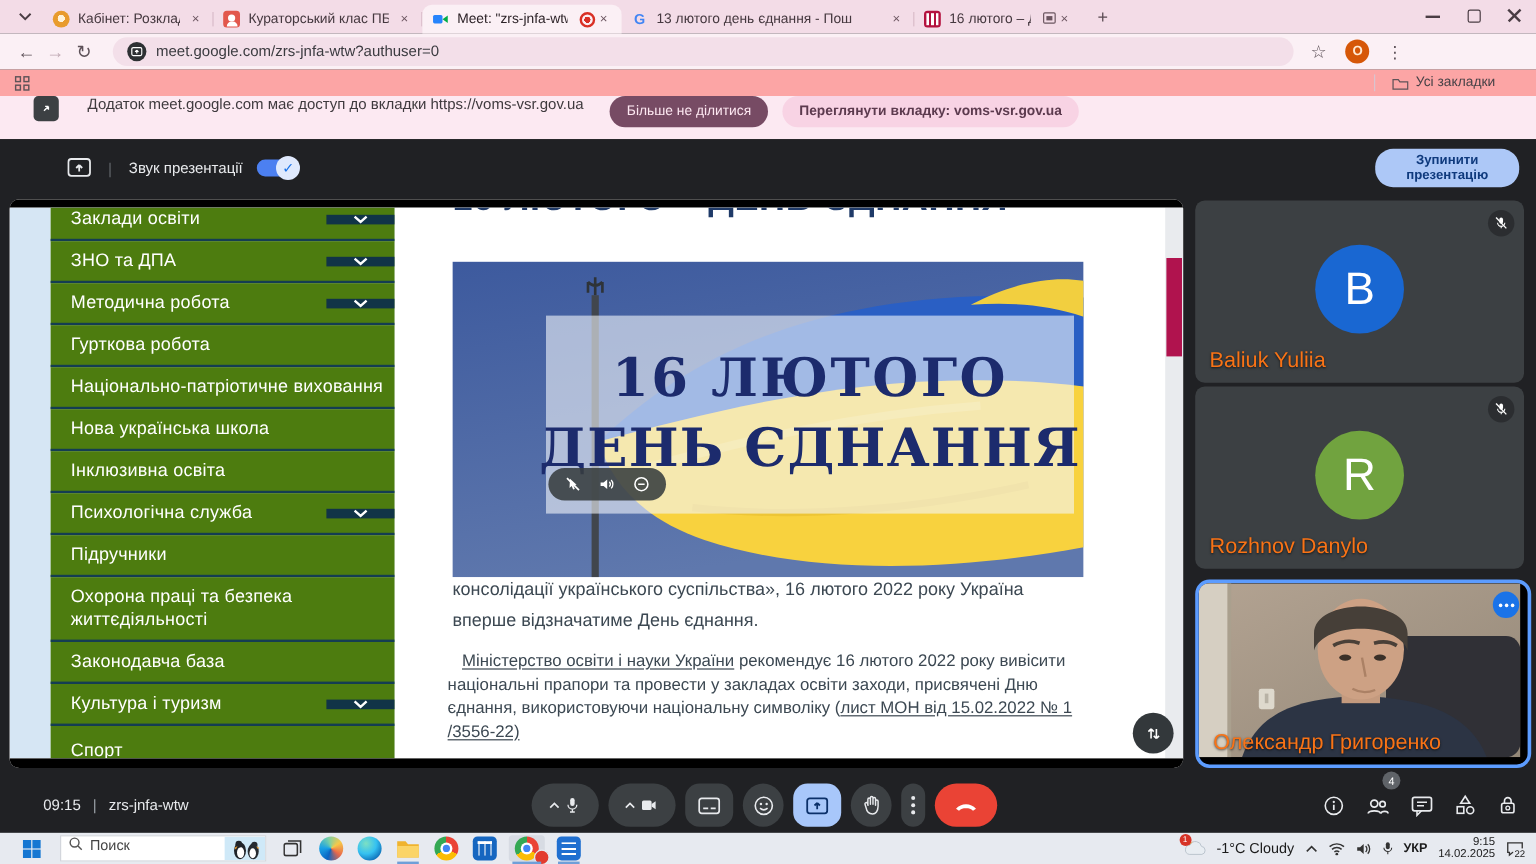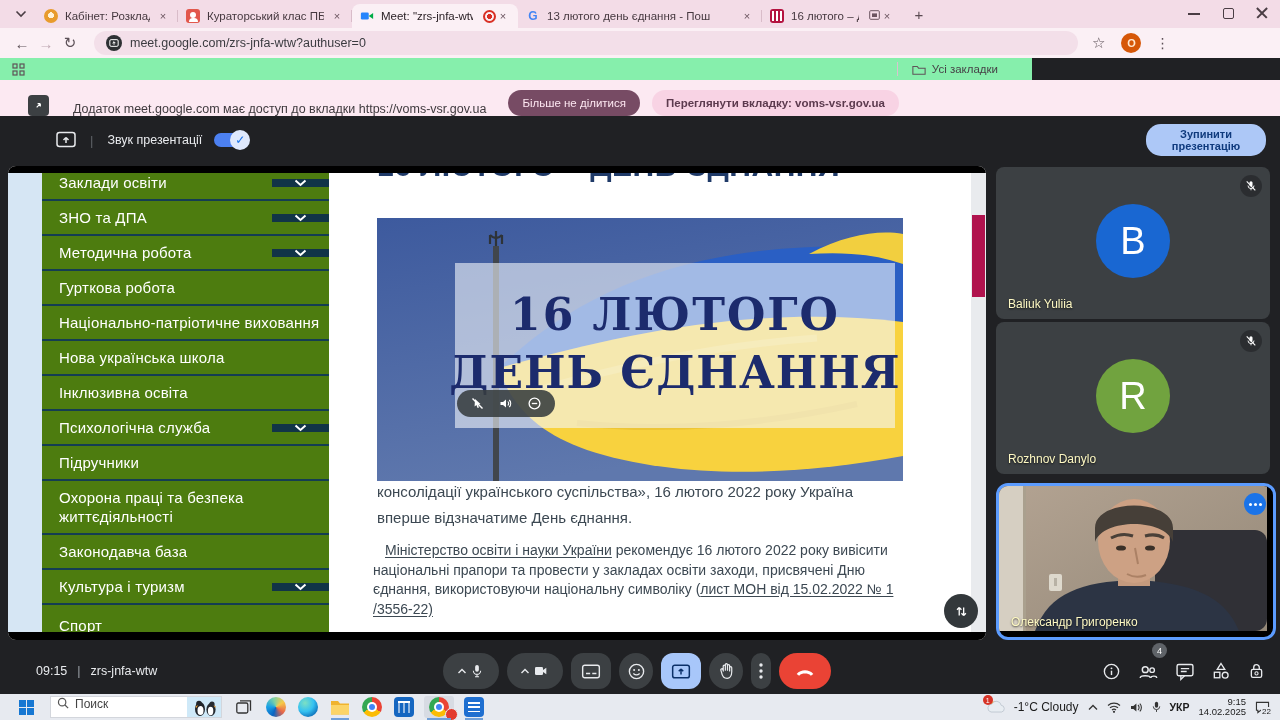--- a/index.html
+++ b/index.html
@@ -42,26 +42,26 @@
   .navico.back{margin-left:10px}.navico.back::before{content:"\2190"}
   .navico.fwd::before{content:"\2192";color:#c0aab4}
   .navico.rel::before{content:"\21BB"}
   .urlpill{flex:none;width:960px;height:24px;margin-left:12px;background:#f3dfe9;border-radius:12px;display:flex;align-items:center;padding:0 12px;gap:8px}
   .urlfav{width:16px;height:16px;border-radius:50%;background:#2d3033;display:flex;align-items:center;justify-content:center}
   .urltext{font-size:12.5px;color:#3b3b40}
   .star{margin-left:14px;font-size:15px;color:#5d5158}.star::before{content:"\2606"}
   .profav{width:20px;height:20px;border-radius:50%;background:#d65708;color:#ffe9d2;font-size:11px;font-weight:bold;display:flex;align-items:center;justify-content:center;margin-left:16px}
   .menudots{margin-left:14px;font-size:14px;color:#5d5158}.menudots::before{content:"\22EE"}
 
-  .bookmarks{position:absolute;left:0;top:58px;width:1032px;height:22px;background:#86efac;border-bottom:1px solid #ecd9e2;display:flex;align-items:center}
+  .bookmarks{position:absolute;left:0;top:58px;width:1280px;height:22px;background:#fca5a5;border-bottom:1px solid #ecd9e2;display:flex;align-items:center}
   .bmright{margin-left:auto;display:flex;align-items:center;gap:6px;padding-right:34px;font-size:11.5px;color:#474247}
   .vdiv{width:1px;height:14px;background:#d9c4cf;margin-right:8px}
 
   
-  .notifbar{position:absolute;left:0;top:80px;width:1280px;height:36px;background:#fce9f2;display:flex;align-items:flex-end}
+  .notifbar{position:absolute;left:0;top:80px;width:1280px;height:36px;background:#fce9f2;display:flex;align-items:flex-start}
   .notifico{width:21px;height:21px;border-radius:4px;background:#3c4043;margin-left:28px;display:flex;align-items:center;justify-content:center}
   .notiftext{font-size:12.5px;color:#3f3a3e;margin-left:24px}
   .btn-dark{margin-left:22px;height:26px;padding:0 14px;border-radius:13px;background:#774b64;color:#fde7f1;font-size:11.5px;display:flex;align-items:center}
   .btn-light{margin-left:12px;height:26px;padding:0 14px;border-radius:13px;background:#f8d3e4;color:#5c3a4e;font-size:11.5px;font-weight:bold;display:flex;align-items:center}
 
   
   .meet{position:absolute;left:0;top:116px;width:1280px;height:578px;background:#202124}
   .presbar{position:absolute;left:0;top:0;width:1280px;height:48px;display:flex;align-items:center;padding-left:56px;box-sizing:border-box}
   .preslabel{font-size:12.5px;color:#e8eaed;margin-left:14px}
   .pressep{color:#5f6368;margin:0 14px;font-size:13px}
@@ -89,21 +89,21 @@
   .mediapill{position:absolute;left:80px;top:172px;width:86px;height:27px;border-radius:14px;background:rgba(55,60,63,.88);display:flex;align-items:center;justify-content:space-around;padding:0 6px}
   .p1{margin:18px 0 0 48px;width:505px;font-size:15px;line-height:26px;color:#3c4852}
   .p2{margin:10px 0 0 44px;width:528px;font-size:14px;line-height:19.5px;color:#3c4852;text-indent:12px}
   .lnk{text-decoration:underline;text-underline-offset:2px;color:#3c4852}
   .pagescroll{width:15px;background:#e9ebee;position:relative}
   .thumb{position:absolute;left:1px;top:42px;width:13px;height:82px;background:#b0134e}
   .floatbtn{position:absolute;right:8px;bottom:12px;width:34px;height:34px;border-radius:50%;background:#33383b;display:flex;align-items:center;justify-content:center}
 
   .tile{position:absolute;left:996px;width:274px;height:152px;border-radius:8px;background:#3c4043;overflow:hidden}
   .avatar{position:absolute;left:100px;top:37px;width:74px;height:74px;border-radius:50%;color:#fff;font-size:38px;display:flex;align-items:center;justify-content:center}
-  .pname{position:absolute;left:12px;bottom:8px;color:#fef9c3;font-size:12px;text-shadow:0 1px 2px rgba(0,0,0,.7)}
+  .pname{position:absolute;left:12px;bottom:8px;color:#f97316;font-size:18px;text-shadow:0 1px 2px rgba(0,0,0,.7)}
   .micoff{position:absolute;right:8px;top:8px;width:22px;height:22px;border-radius:50%;background:rgba(32,33,36,.6);display:flex;align-items:center;justify-content:center}
   .tile.video{top:319px;height:151px;border:3px solid #5c9cff;border-radius:12px;background:#000}
   .dotsbtn{position:absolute;right:7px;top:7px;width:22px;height:22px;border-radius:50%;background:#1a73e8;display:flex;align-items:center;justify-content:center;gap:2px}
   .dotsbtn i{width:3px;height:3px;border-radius:50%;background:#fff}
 
   .mbar{position:absolute;left:0;top:532px;width:1280px;height:46px;display:flex;align-items:center}
   .mleft{display:flex;align-items:flex-start;margin-left:36px;color:#e8eaed;font-size:12.5px;gap:10px}
   .mleft .d{color:#9aa0a6}
   .mcenter{position:absolute;left:443px;top:2px;display:flex;align-items:center;gap:8px;height:42px}
   .mbtn{height:36px;border-radius:18px;background:#3c4043;display:flex;align-items:center;justify-content:center}

